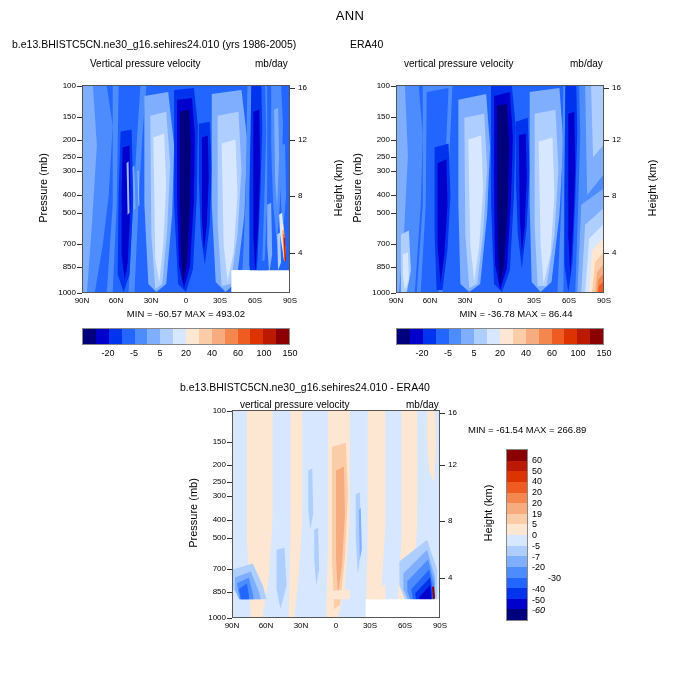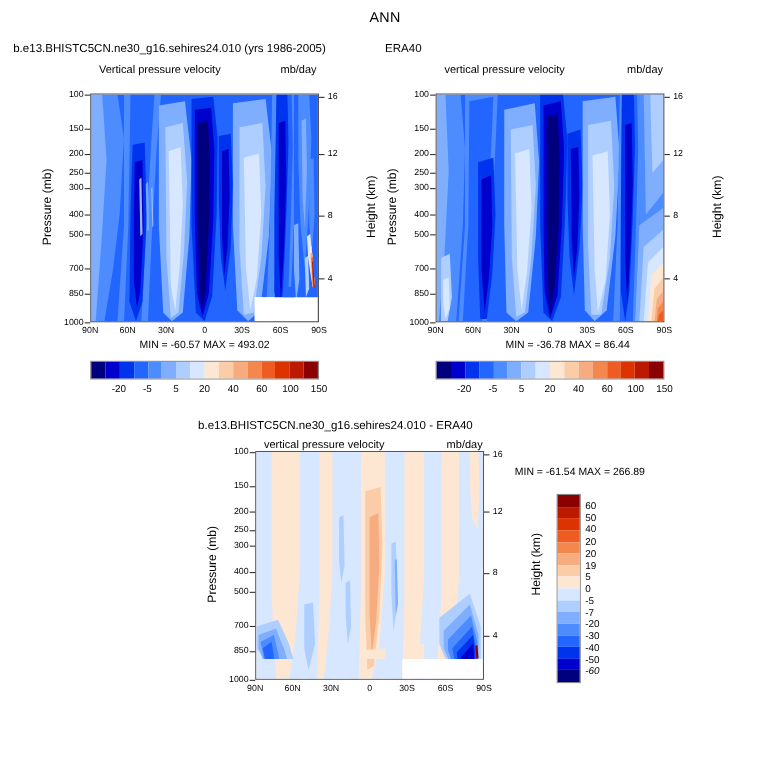--- a/index.html
+++ b/index.html
@@ -515,20 +515,20 @@
         <span style="top: 12.5%;">50</span>
         <span style="top: 18.75%;">40</span>
         <span style="top: 25%;">20</span>
         <span style="top: 31.25%;">20</span>
         <span style="top: 37.5%;">19</span>
         <span style="top: 43.75%;">5</span>
         <span style="top: 50%;">0</span>
         <span style="top: 56.25%;">-5</span>
         <span style="top: 62.5%;">-7</span>
         <span style="top: 68.75%;">-20</span>
-        <span style="top: 75%;">-30</span>
+        <span style="top: 75%; margin-left: 16px;">-30</span>
         <span style="top: 81.25%;">-40</span>
         <span style="top: 87.5%;">-50</span>
         <span style="top: 93.75%; font-style: italic;">-60</span>
       </div>
   </div>
 
 </div>
 
 </body></html>

